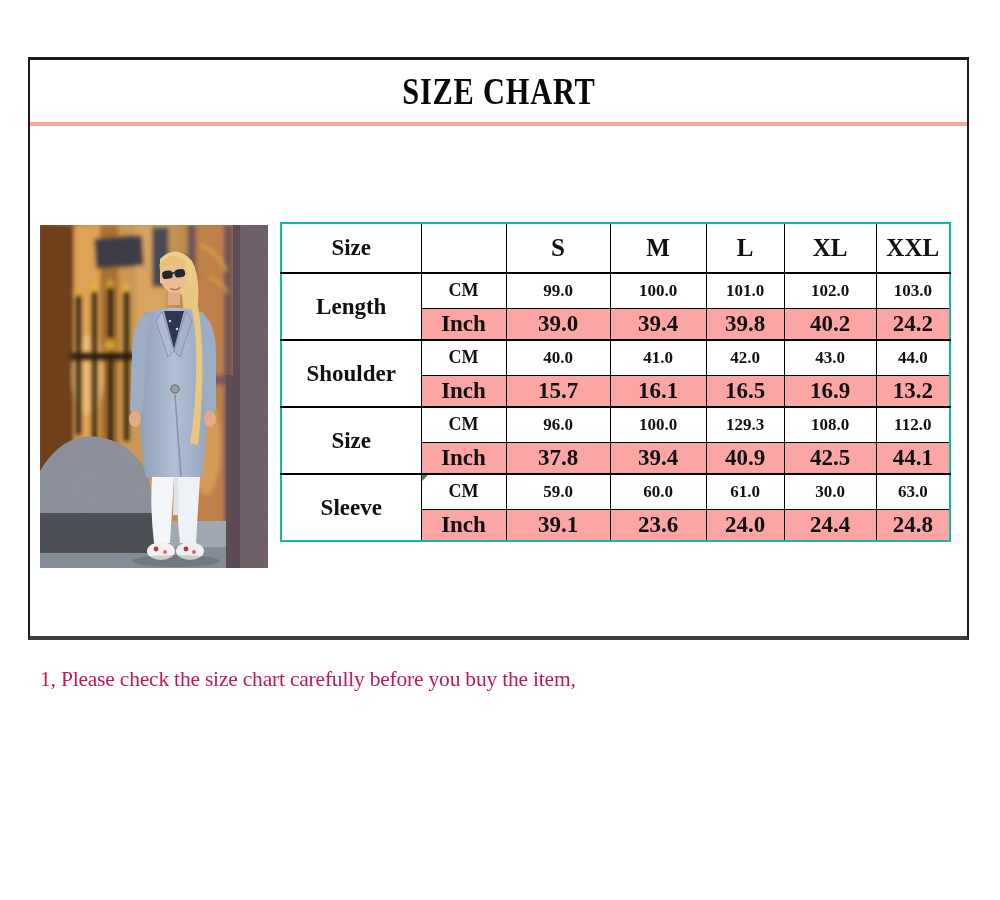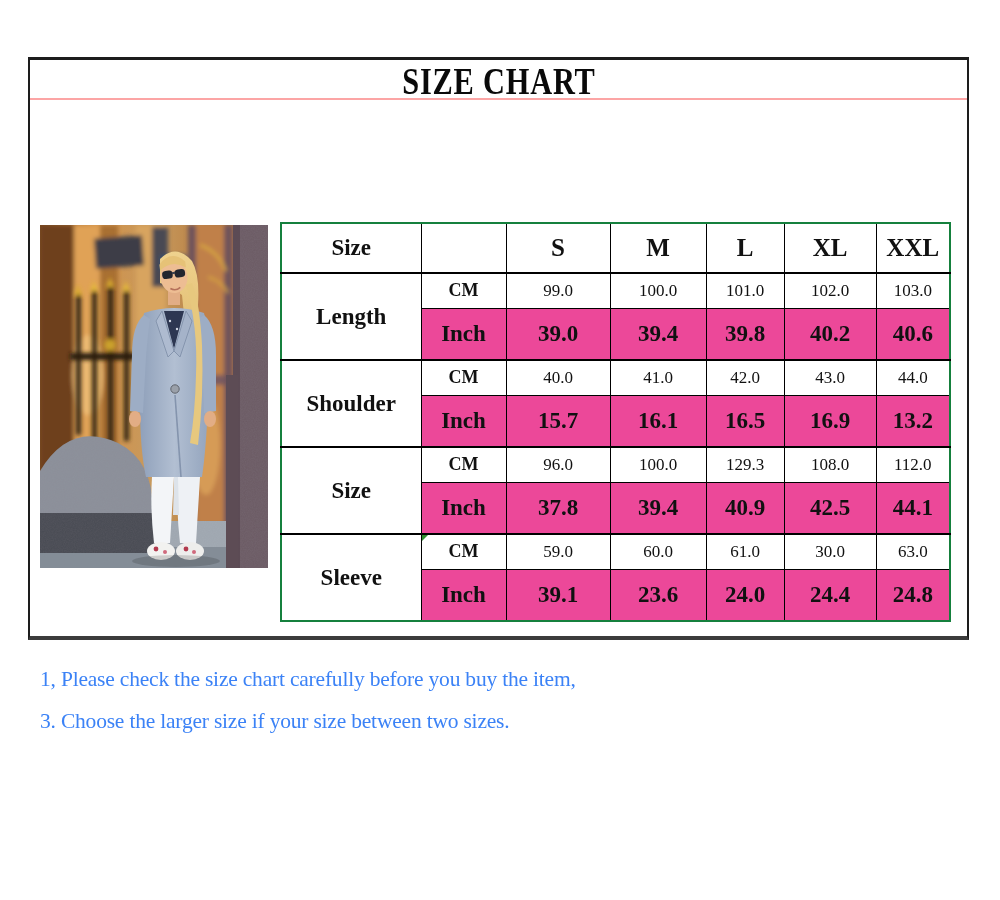--- a/index.html
+++ b/index.html
@@ -18,23 +18,23 @@
     position: absolute;
     left: 28px; top: 57px;
     width: 941px; height: 583px;
     border: 2px solid #1d1d1d;
     border-top-width: 3px;
     border-bottom: 4px solid #3c3c3c;
     background: #ffffff;
   }
   .title-band {
     position: absolute;
-    left: 0; top: 0; width: 100%; height: 40px;
-    border-bottom: 2px solid #fca5a5;
-    display: flex; justify-content: center;
+    left: 0; top: 0; width: 100%; height: 66px;
+    border-bottom: 4px solid #fca5a5;
+    display: flex; align-items: center; justify-content: center;
   }
   .title-band .title-text {
     display: inline-block;
     font-weight: bold;
     font-size: 37px;
     letter-spacing: 1px;
     transform: scaleX(0.82);
     transform-origin: center;
     color: #0a0a0a;
   }
@@ -56,48 +56,48 @@
     table-layout: fixed;
     background: #ffffff;
   }
   .size-table th, .size-table td {
     border: 1px solid #000000;
     text-align: center;
     vertical-align: middle;
     padding: 0;
     overflow: hidden;
   }
-  .size-table { border: 2px solid #15803d; padding-left: 12px; }
+  .size-table { border: 2px solid #14b8a6; padding-left: 12px; }
   .size-table tr.header-row th { height: 50px; border-bottom: 2px solid #000; }
   .size-table tr.cm-row td { height: 35px; }
-  .size-table tr.inch-row td { height: 52px; background: #ec4899; }
+  .size-table tr.inch-row td { height: 32px; background: #fca5a5; }
   .size-table tr.group-start td { border-top: 2px solid #000; }
   .size-table td.measure { background: #ffffff; font-weight: bold; font-size: 23px; }
   .th-size { font-weight: bold; font-size: 23px; }
   .th-sz { font-weight: bold; font-size: 25px; }
   .unit-cm { font-weight: bold; font-size: 18px; margin-left: 12px; }
   .unit-inch { font-weight: bold; font-size: 23px; }
-  .val-cm { font-weight: normal; font-size: 17px; margin-top: 40px; }
+  .val-cm { font-weight: bold; font-size: 17px; margin-top: 40px; }
   .val-inch { font-weight: bold; font-size: 23px; }
   .marker-host { position: relative; }
   .comment-marker {
     position: absolute; left: 0; top: 0;
     width: 0; height: 0;
     border-top: 6px solid #2f8f2f;
     border-right: 6px solid transparent;
   }
 
   
   .notes {
     position: absolute;
     left: 40px; top: 658px;
     width: 930px;
     font-size: 21.5px;
     letter-spacing: -0.2px;
-    color: #3b82f6;
+    color: #be185d;
   }
   .notes .note-line {
     height: 42px;
     line-height: 42px;
     white-space: nowrap;
   }
 </style>
 </head>
 <body>
 
@@ -267,21 +267,21 @@
       <td class="val-cm">101.0</td>
       <td class="val-cm">102.0</td>
       <td class="val-cm">103.0</td>
     </tr>
     <tr class="inch-row">
       <td class="unit-inch">Inch</td>
       <td class="val-inch">39.0</td>
       <td class="val-inch">39.4</td>
       <td class="val-inch">39.8</td>
       <td class="val-inch">40.2</td>
-      <td class="val-inch">40.6</td>
+      <td class="val-inch">24.2</td>
     </tr>
 
     <tr class="cm-row group-start">
       <td class="measure" rowspan="2">Shoulder</td>
       <td class="unit-cm">CM</td>
       <td class="val-cm">40.0</td>
       <td class="val-cm">41.0</td>
       <td class="val-cm">42.0</td>
       <td class="val-cm">43.0</td>
       <td class="val-cm">44.0</td>
@@ -328,16 +328,15 @@
       <td class="val-inch">23.6</td>
       <td class="val-inch">24.0</td>
       <td class="val-inch">24.4</td>
       <td class="val-inch">24.8</td>
     </tr>
     </tbody>
   </table>
 
   <div class="notes">
     <div class="note-line">1, Please check the size chart carefully before you buy the item,</div>
-    <div class="note-line">3. Choose the larger size if your size between two sizes.</div>
   </div>
 
 </div>
 
 </body></html>

